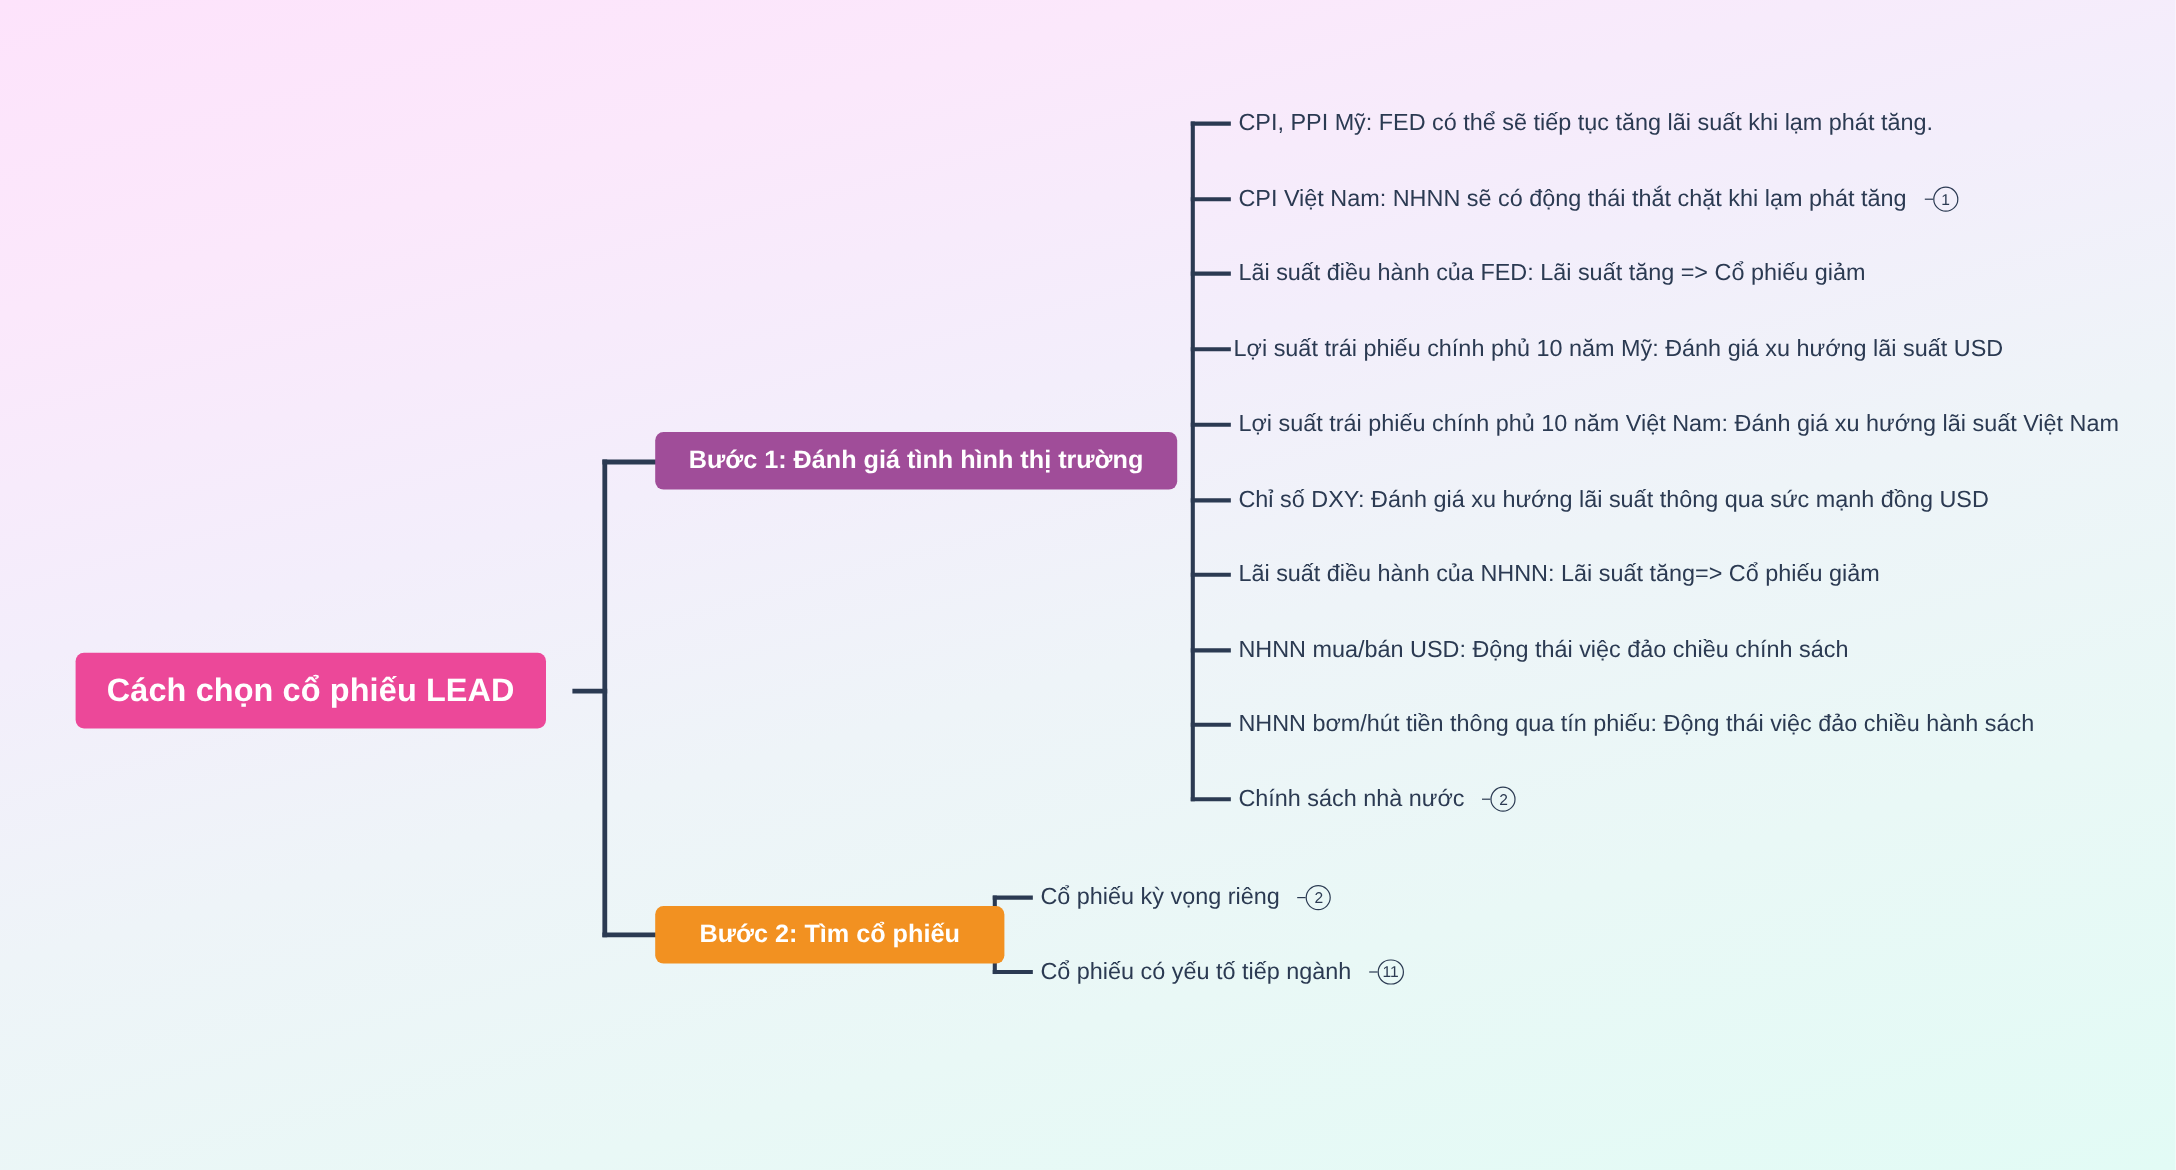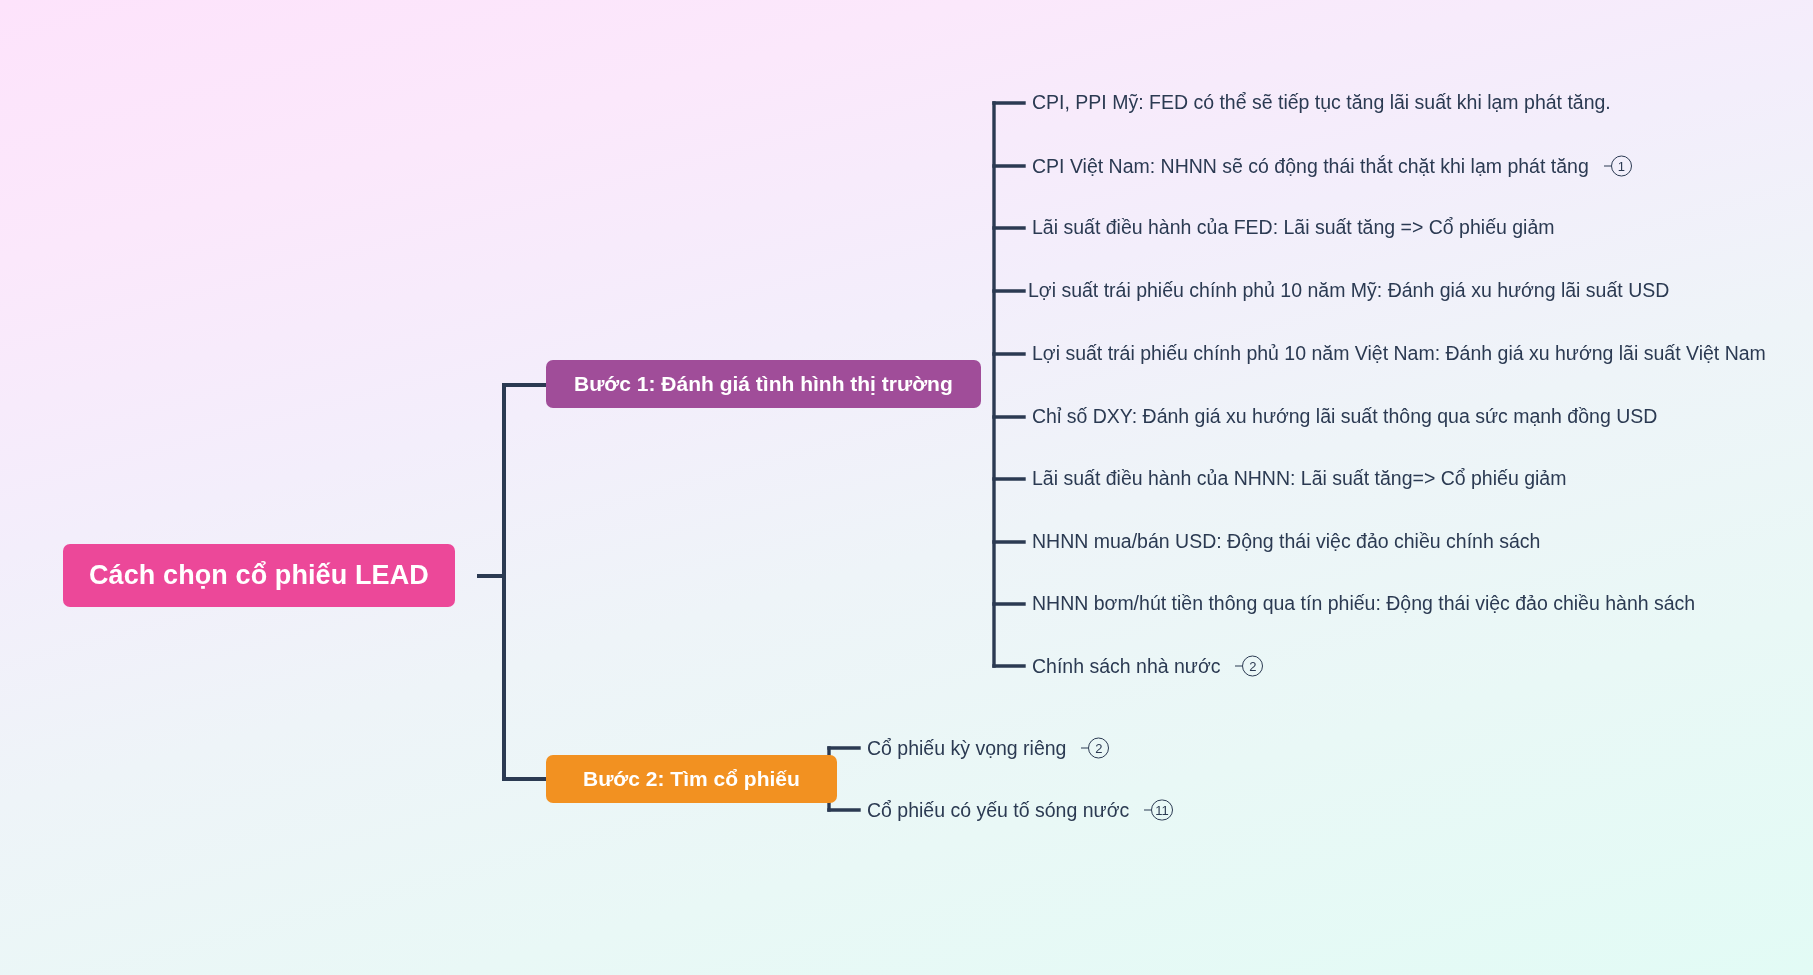--- a/index.html
+++ b/index.html
@@ -223,20 +223,20 @@
 
   <div class="leaf" style="left:867px; top:748px;">
     <span class="leaf-text">Cổ phiếu kỳ vọng riêng</span>
     <span class="badge-wrap">
       <span class="badge-dash"></span>
       <span class="badge">2</span>
     </span>
   </div>
 
   <div class="leaf" style="left:867px; top:810px;">
-    <span class="leaf-text">Cổ phiếu có yếu tố sóng nước</span>
+    <span class="leaf-text">Cổ phiếu có yếu tố tiếp ngành</span>
     <span class="badge-wrap">
       <span class="badge-dash"></span>
       <span class="badge">11</span>
     </span>
   </div>
 
 </div>
 
 </body></html>

